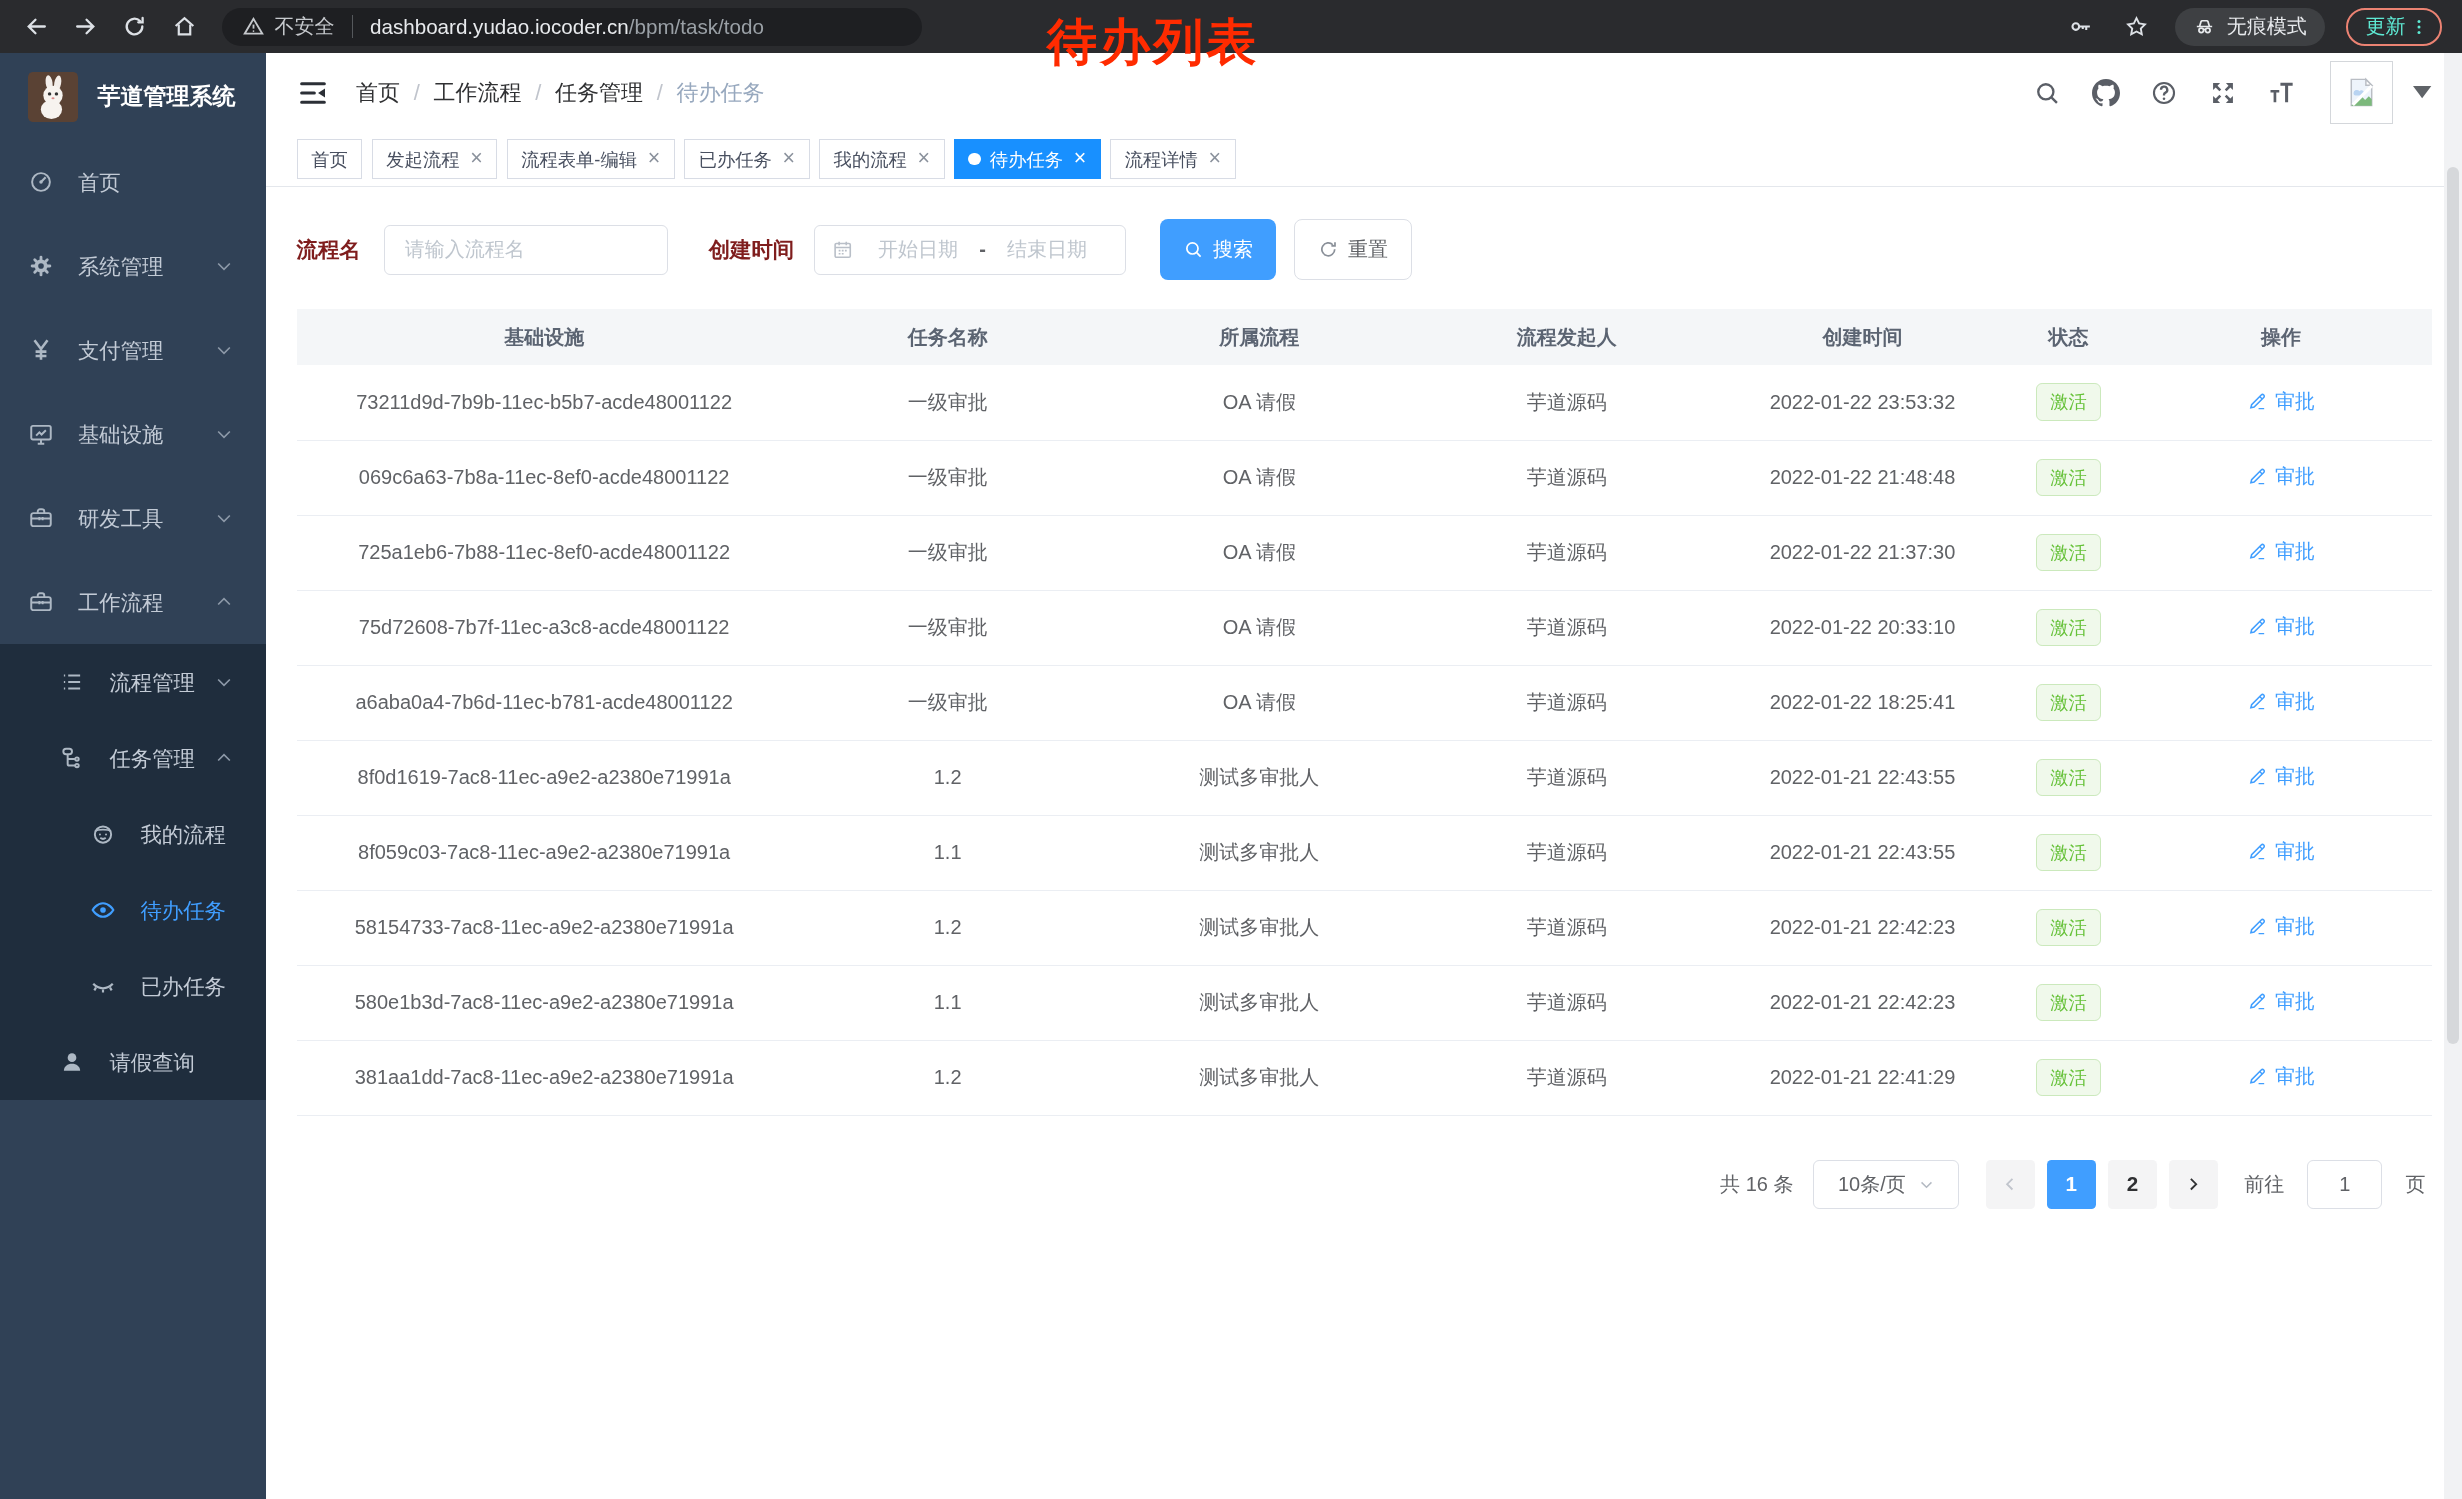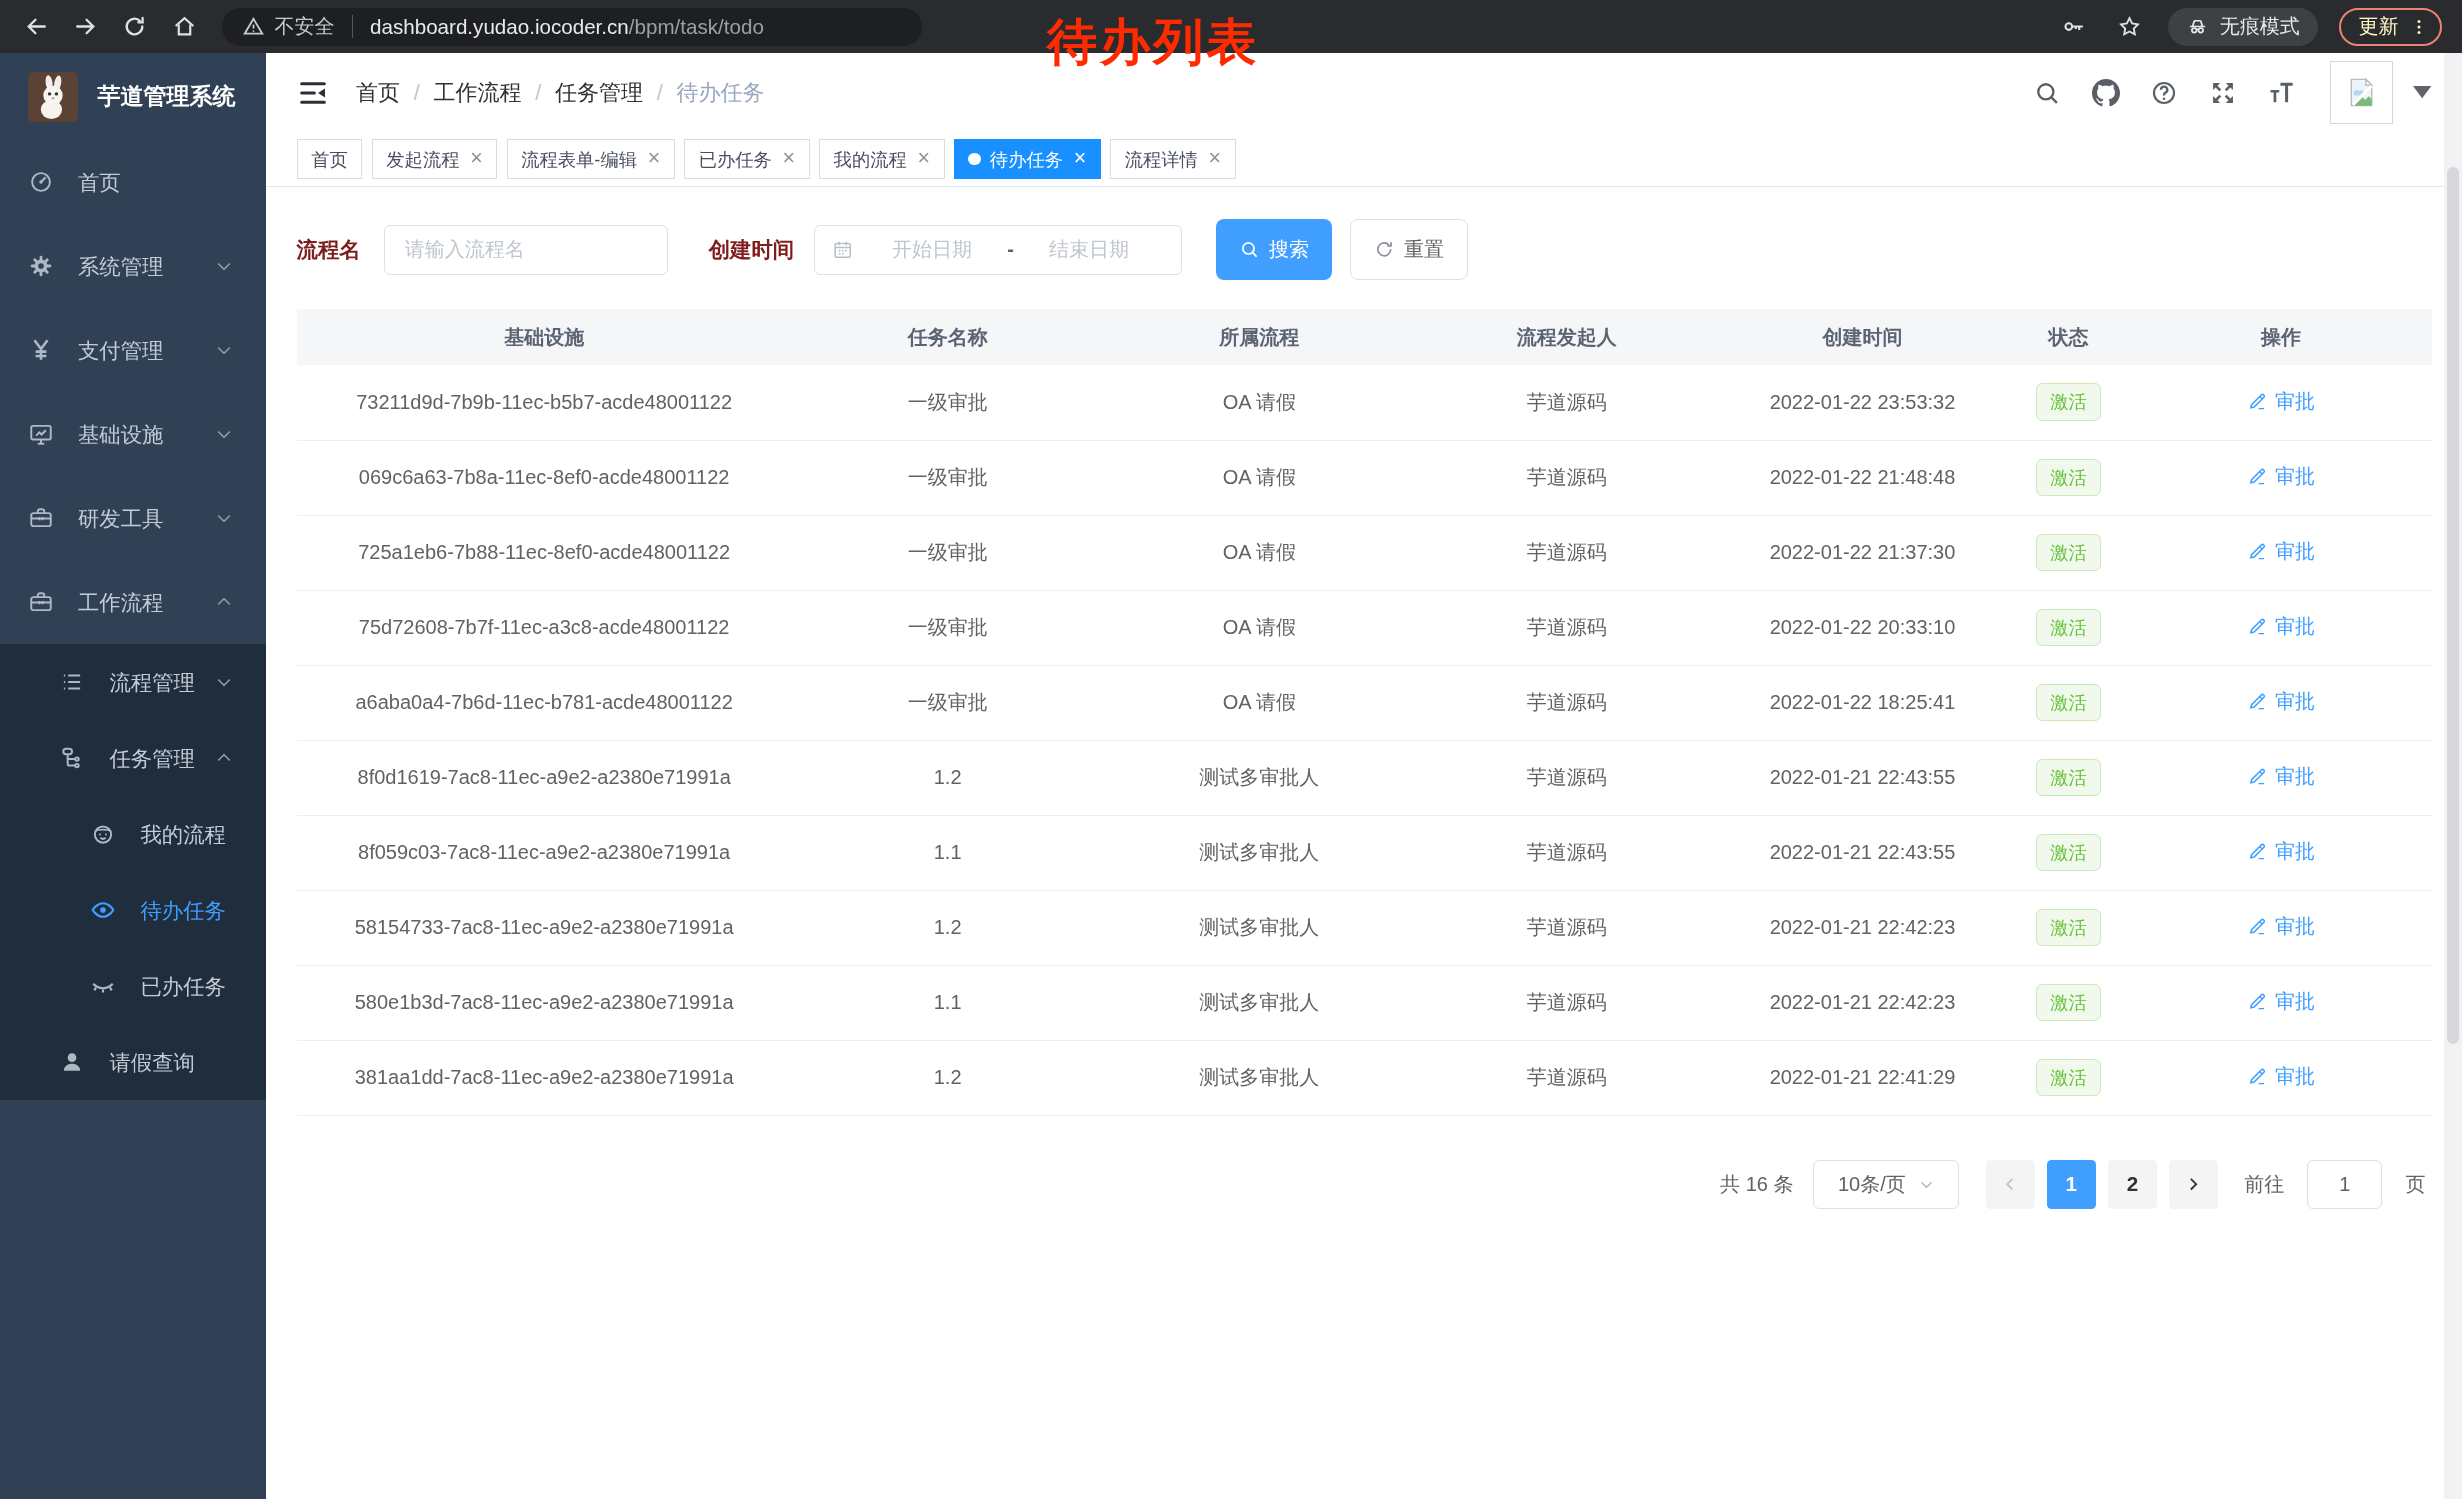--- a/index.html
+++ b/index.html
@@ -13,21 +13,21 @@
   .omni-warn { width:23px; height:23px; color:#c6c9cd; display:inline-flex; }
   .omni-warn svg{width:23px;height:23px;}
   .omni-sec { font-size:20px; color:#c6c9cd; margin-left:9.2px; }
   .omni-div { width:1.5px; height:23px; background:#55585c; margin:0 17px; }
   .omni-host { font-size:20.6px; color:#e8eaed; }
   .omni-path { font-size:20.6px; color:#9aa0a6; }
   .chrome-right { margin-left:auto; display:flex; align-items:center; gap:21.4px; }
   .chrome-right .c-icon{ width:34px; }
   .pill { height:38px; border-radius:19px; background:#3e4043; color:#e8eaed; display:flex; align-items:center; gap:10.7px; padding:0 18.3px; font-size:20px; cursor:pointer;}
   .pill svg { width:23px; height:23px; }
-  .pill.update { background:transparent; border:2.3px solid #ec8373; color:#fef9c3; padding:0 10.7px 0 17px; gap:11px; margin-right:4.6px;}
+  .pill.update { background:transparent; border:2.3px solid #ec8373; color:#5eead4; padding:0 10.7px 0 17px; gap:4px; margin-right:4.6px;}
   .pill.update svg{ width:20px; height:20px; }
 
   
   .annotation { position:absolute; left:1047px; top:9.2px; z-index:60; font-size:50px; font-weight:900; color:#ff2b00; letter-spacing:3.1px; pointer-events:none; }
 
   
   .app { position:absolute; top:53px; left:0; width:2462px; height:1446px; display:flex; background:#fff; }
 
   
   .sidebar { width:266px; flex-shrink:0; background:#304156; color:#c3cbd6; overflow:hidden; }
@@ -72,21 +72,21 @@
   .tag.active { background:#1890ff; border-color:#1890ff; color:#fff; }
   .tag.active .x { color:#fff; }
 
   
   .content { padding:21.4px 30.5px 0; flex:1; }
   .filter-bar { display:flex; align-items:center; margin:10.7px 0 29px; }
   .f-label { font-size:21.4px; color:#7f1d1d; font-weight:600; white-space:nowrap; }
   .f-input { width:284px; height:50px; border:1.5px solid #dcdfe6; border-radius:6.1px; margin-left:23px; padding:12px 20px; font-size:20px; color:#606266; outline:none; }
   .f-input::placeholder { color:#bfc6ce; }
   .lbl2 { margin-left:41px; }
-  .date-range { width:368px; height:50px; border:1.5px solid #dcdfe6; border-radius:6.1px; margin-left:20px; display:flex; align-items:center; padding:0 17px; color:#bfc6ce; font-size:20px; cursor:text; }
+  .date-range { width:312px; height:50px; border:1.5px solid #dcdfe6; border-radius:6.1px; margin-left:20px; display:flex; align-items:center; padding:0 17px; color:#bfc6ce; font-size:20px; cursor:text; }
   .dr-icon { display:inline-flex; color:#b9bfc8; margin-right:3.1px;}
   .dr-icon svg { width:21.4px; height:21.4px; }
   .dr-ph { flex:1; text-align:center; }
   .dr-sep { color:#606266; font-weight:bold; }
   .btn { height:61px; border-radius:8px; font-size:20px; display:inline-flex; align-items:center; gap:9.2px; padding:0 23px; border:none; cursor:pointer; white-space:nowrap;}
   .btn svg { width:20.6px; height:20.6px; }
   .btn.primary { background:#409eff; color:#fff; margin-left:34px; }
   .btn.plain { background:#fff; border:1.5px solid #dcdfe6; color:#606266; margin-left:18.3px; }
   .btn.plain svg { color:#8a9099; }
 

